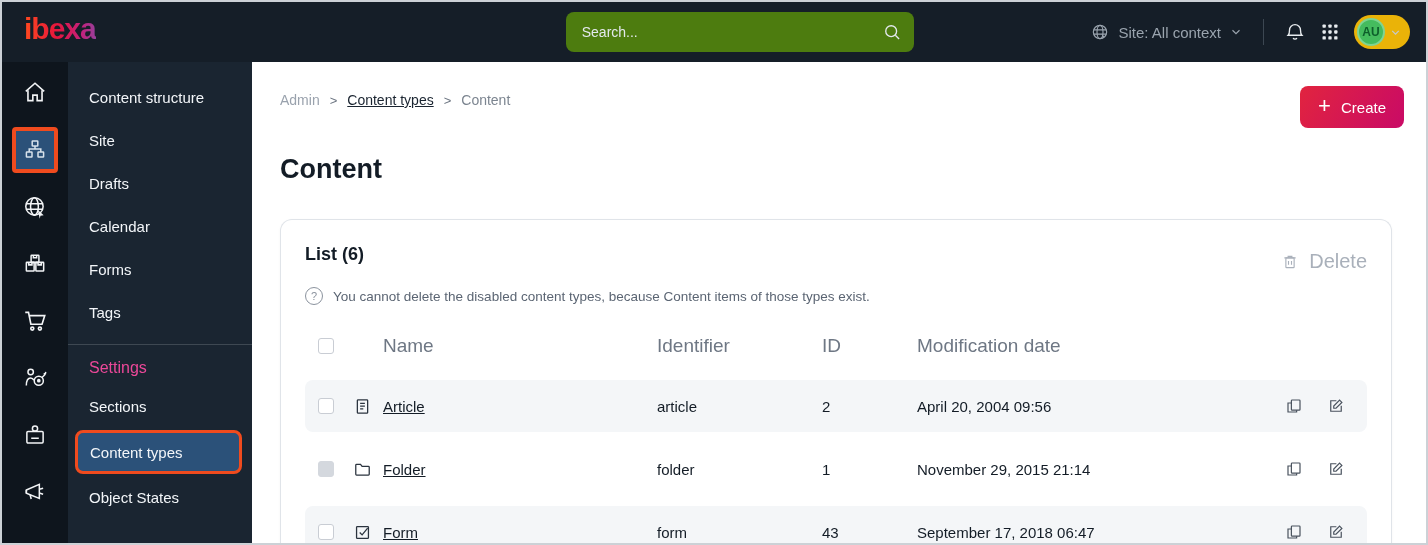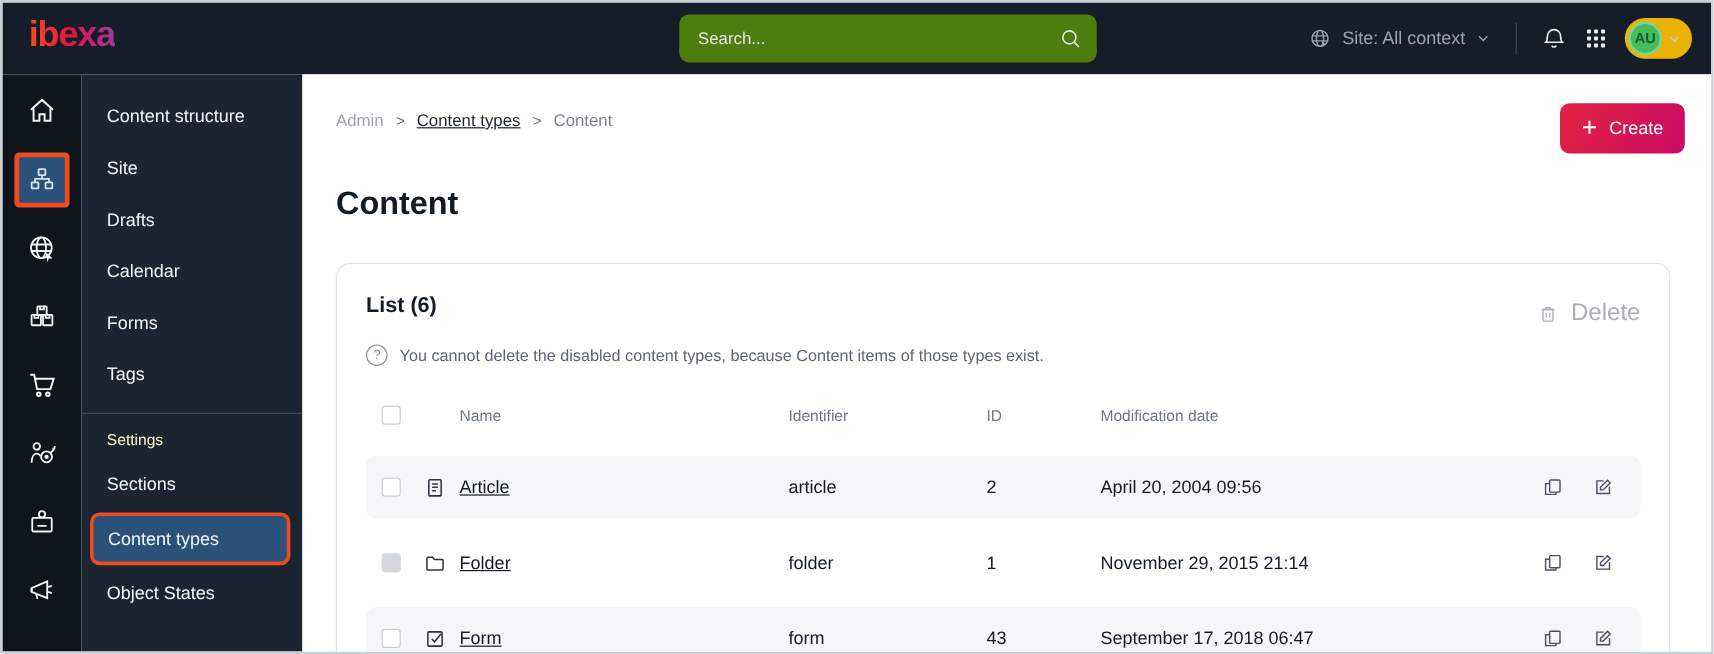--- a/index.html
+++ b/index.html
@@ -24,21 +24,21 @@
 
   
   .rail { width:66px; background:#0e151d; display:flex; flex-direction:column; align-items:center; padding-top:8px; gap:11px; flex:0 0 auto; }
   .rail-item { width:46px; height:46px; display:flex; align-items:center; justify-content:center; color:#f2f4f6; cursor:pointer; border-radius:4px; }
   .rail-item.active { background:#2b5179; border:4px solid #f04b1e; }
 
   
   .menu { width:184px; background:#1a2531; color:#f3f6f9; padding-top:14px; flex:0 0 auto; }
   .menu-item { height:43px; display:flex; align-items:center; padding-left:21px; font-size:15px; cursor:pointer; }
   .menu-divider { height:1px; background:rgba(255,255,255,.16); margin:10px 0 6px; }
-  .menu-label { font-size:13px; color:#fef9c3; padding:8px 0 8px 21px; }
+  .menu-label { font-size:16px; color:#ec4899; padding:8px 0 8px 21px; }
   .menu-item.active-wrap { padding:0 10px 0 7px; height:48px; }
   .active-tile { width:100%; height:44px; background:#2b5179; border:3px solid #f04b1e; border-radius:8px; display:flex; align-items:center; padding-left:12px; font-size:15px; }
 
   
   .main { flex:1; background:#fff; padding:24px 22px 0 28px; position:relative; overflow:hidden; }
   .crumb-row { display:flex; align-items:flex-start; }
   .breadcrumb { font-size:14px; color:#9aa2ad; display:flex; gap:10px; align-items:center; padding-top:6px; }
   .breadcrumb .sep { color:#6b7480; font-size:13px; }
   .crumb-link { color:#1a2430; text-decoration:underline; cursor:pointer; }
   .crumb-current { color:#7c8590; }
@@ -48,21 +48,21 @@
 
   
   .card { margin-top:34px; border:1px solid #e0e4e9; border-radius:12px 12px 0 0; border-bottom:none; background:#fff; padding:24px 24px 20px; width:1112px; box-shadow:0 1px 3px rgba(20,30,40,.04); }
   .card-head { display:flex; align-items:flex-start; }
   .card-title { font-size:18px; font-weight:700; color:#131c26; }
   .delete-btn { margin-left:auto; display:flex; align-items:center; gap:10px; color:#a9b0ba; font-size:20px; cursor:default; margin-top:6px; }
   .info-line { display:flex; align-items:center; gap:10px; margin-top:14px; color:#5b6573; font-size:13.5px; }
   .qmark { width:18px; height:18px; border:1.5px solid #8b939e; border-radius:50%; color:#8b939e; font-size:11px; display:flex; align-items:center; justify-content:center; flex:0 0 auto; }
 
   .tgrid { display:grid; grid-template-columns:48px 30px 274px 165px 95px 1fr 90px; align-items:center; }
-  .thead { height:46px; margin-top:18px; color:#6e7784; font-size:13px; }
+  .thead { height:46px; margin-top:18px; color:#6e7784; font-size:19px; }
   .trow { height:52px; border-radius:8px; margin-top:11px; font-size:15px; color:#131c26; }
   .trow.striped { background:#f4f6f8; }
   .cb { width:16px; height:16px; border:1px solid #cid; border:1px solid #c9cdd4; border-radius:3px; background:#fff; margin-left:13px; cursor:pointer; }
   .cb.disabled { background:#d4d8de; border-color:#d4d8de; cursor:default; }
   .type-icon { color:#2a333e; display:flex; }
   .row-link { text-decoration:underline; cursor:pointer; color:#131c26; }
   .actions { display:flex; gap:24px; padding-left:8px; color:#49525e; }
   .actions .aicon { cursor:pointer; display:flex; }
   svg { display:block; }
 </style>

